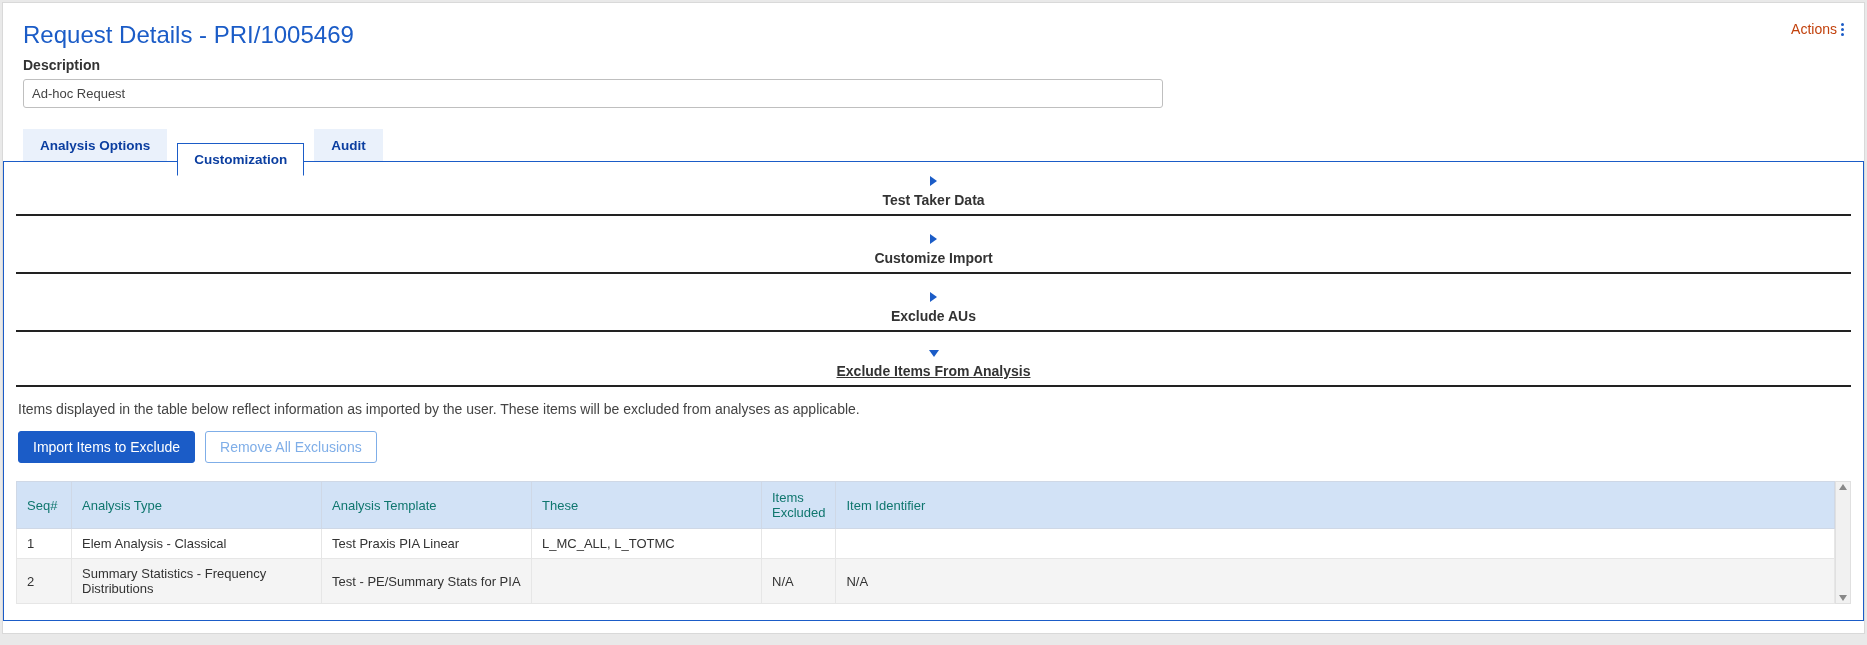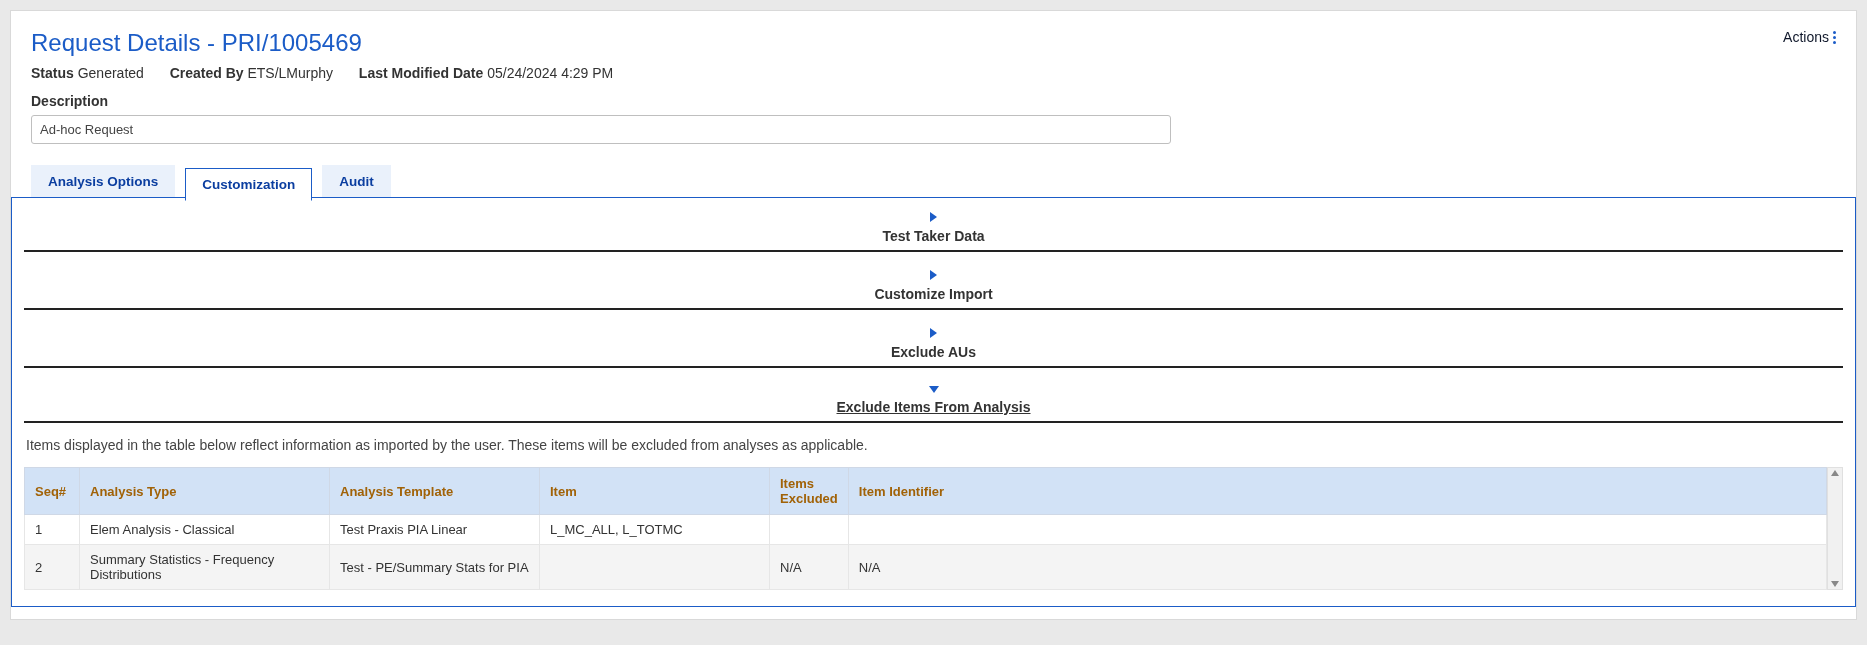--- a/index.html
+++ b/index.html
@@ -5,41 +5,41 @@
   * { box-sizing: border-box; }
   body {
     margin: 0;
     padding: 0;
     font-family: "Segoe UI", Arial, sans-serif;
     background: #e9e9e9;
     font-size: 14px;
     color: #333;
   }
   .outer {
-    padding: 10px;
+    padding: 2px;
   }
   .panel {
     background: #fff;
     border: 1px solid #d9d9d9;
     padding: 18px 20px 12px 20px;
     position: relative;
   }
   .title-row {
     display: flex;
     justify-content: space-between;
     align-items: flex-start;
   }
   .page-title {
     color: #1b5cc7;
     font-size: 24px;
     font-weight: 400;
     margin: 0 0 8px 0;
   }
   .actions-link {
-    color: #0f172a;
+    color: #c2410c;
     font-size: 14px;
     cursor: pointer;
     display: inline-flex;
     align-items: center;
     gap: 4px;
   }
   .threedots {
     display: inline-flex;
     flex-direction: column;
     gap: 2px;
@@ -85,21 +85,21 @@
     border: 1px solid transparent;
     border-bottom: none;
     cursor: pointer;
     margin-right: 10px;
   }
   .tab.active {
     background: #fff;
     border: 1px solid #1b5cc7;
     border-bottom: 1px solid #fff;
     position: relative;
-    top: 4px;
+    top: 15px;
   }
   .tab-body {
     border: 1px solid #1b5cc7;
     margin-left: -20px;
     margin-right: -20px;
     padding: 2px 10px 10px 10px;
   }
   .accordion {
     margin: 0;
     padding: 8px 2px 6px 2px;
@@ -153,22 +153,22 @@
     position:relative;
   }
   table.grid {
     width: calc(100% - 16px);
     border-collapse: collapse;
     font-size: 13px;
   }
   table.grid th {
     background: #d2e2f6;
     text-align: left;
-    font-weight: 700;
-    color:#a16207;
+    font-weight: 400;
+    color:#0f766e;
     padding: 8px 10px;
     border: 1px solid #cfd8e6;
     vertical-align: middle;
   }
   table.grid td {
     padding: 7px 10px;
     border: 1px solid #e6e6e6;
     color:#333;
   }
   table.grid tr.alt td { background:#f4f4f4; }
@@ -215,30 +215,20 @@
         <span>Actions</span>
         <span class="threedots">
             <span></span>
             <span></span>
             <span></span>
           </span>
       </div>
     </div>
 
 
-    <div class="meta-row">
-      <span class="lbl">Status</span>
-      <span>Generated</span>
-      <span class="sep"></span>
-      <span class="lbl">Created By</span>
-      <span>ETS/LMurphy</span>
-      <span class="sep"></span>
-      <span class="lbl">Last Modified Date</span>
-      <span>05/24/2024 4:29 PM</span>
-    </div>
 
     <div class="desc-label">Description</div>
     <input class="desc-input" type="text" value="Ad-hoc Request" style="">
 
     <div class="tabs">
       <div class="tab">Analysis Options</div>
       <div class="tab active">Customization</div>
       <div class="tab">Audit</div>
     </div>
 
@@ -266,29 +256,33 @@
       </div>
 
       <div class="accordion">
         <div class="accordion-header open">
           <span class="chev chev-down"></span>
           <span>Exclude Items From Analysis</span>
         </div>
 
         <div class="exclude-text">Items displayed in the table below reflect information as imported by the user. These items will be excluded from analyses as applicable.</div>
 
+        <div class="btn-row">
+          <button class="btn btn-primary">Import Items to Exclude</button>
+          <button class="btn btn-outline">Remove All Exclusions</button>
+        </div>
 
         <div class="table-wrap">
           <table class="grid">
             <thead>
               <tr>
                 <th class="col-seq">Seq#</th>
                 <th class="col-type">Analysis Type</th>
                 <th class="col-template">Analysis Template</th>
-                <th class="col-lics">Item</th>
+                <th class="col-lics">These</th>
                 <th class="col-excl">Items Excluded</th>
                 <th>Item Identifier</th>
               </tr>
             </thead>
             <tbody>
               <tr>
                 <td>1</td>
                 <td>Elem Analysis - Classical</td>
                 <td>Test Praxis PIA Linear</td>
                 <td>L_MC_ALL, L_TOTMC</td>

